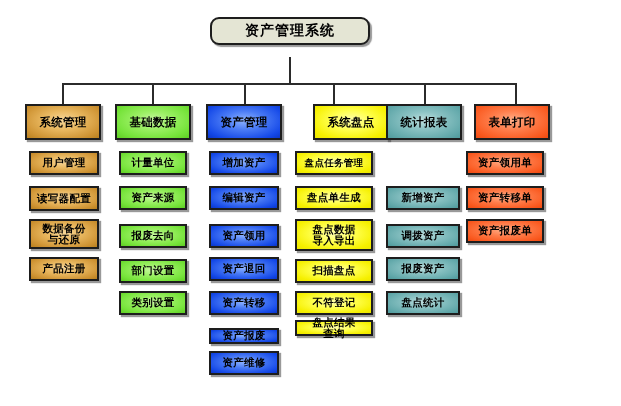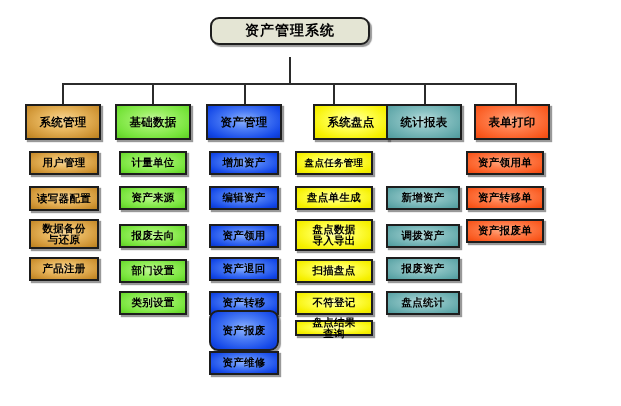--- a/index.html
+++ b/index.html
@@ -158,21 +158,21 @@
   </div>
   <div class="node sub c-blue" style="left:209px; top:224px; width:70px; height:24px;">
     <span class="lbl">资产领用</span>
   </div>
   <div class="node sub c-blue" style="left:209px; top:257px; width:70px; height:24px;">
     <span class="lbl">资产退回</span>
   </div>
   <div class="node sub c-blue" style="left:209px; top:291px; width:70px; height:24px;">
     <span class="lbl">资产转移</span>
   </div>
-  <div class="node sub c-blue" style="left:209px; top:310px; width:70px; height:41px;border-radius:9px;">
+  <div class="node sub c-blue" style="left:209px; top:328px; width:70px; height:16px;">
     <span class="lbl">资产报废</span>
   </div>
   <div class="node sub c-blue" style="left:209px; top:351px; width:70px; height:24px;">
     <span class="lbl">资产维修</span>
   </div>
 
   <div class="node head c-yellow" style="left:313px; top:104px; width:76px; height:36px;">
     <span class="lbl">系统盘点</span>
   </div>
   <div class="node sub c-yellow" style="left:295px; top:151px; width:78px; height:24px; font-size:9.5px;">

